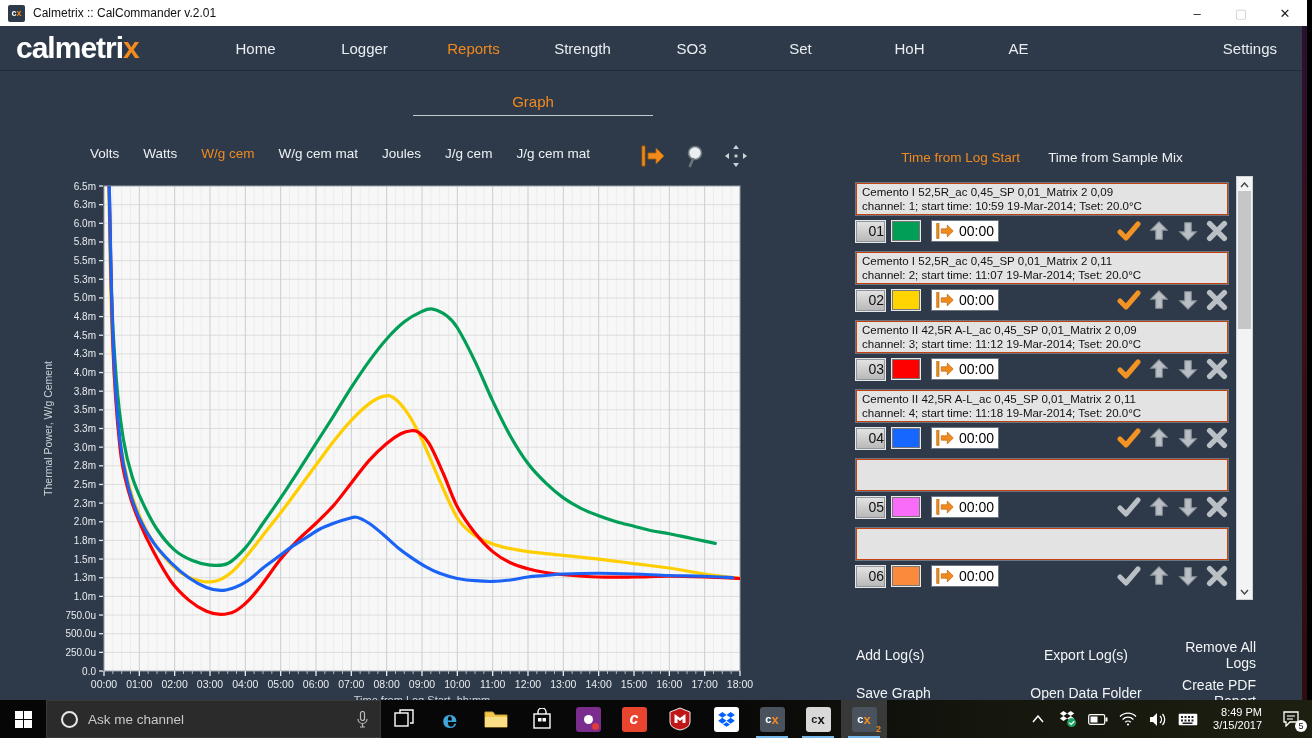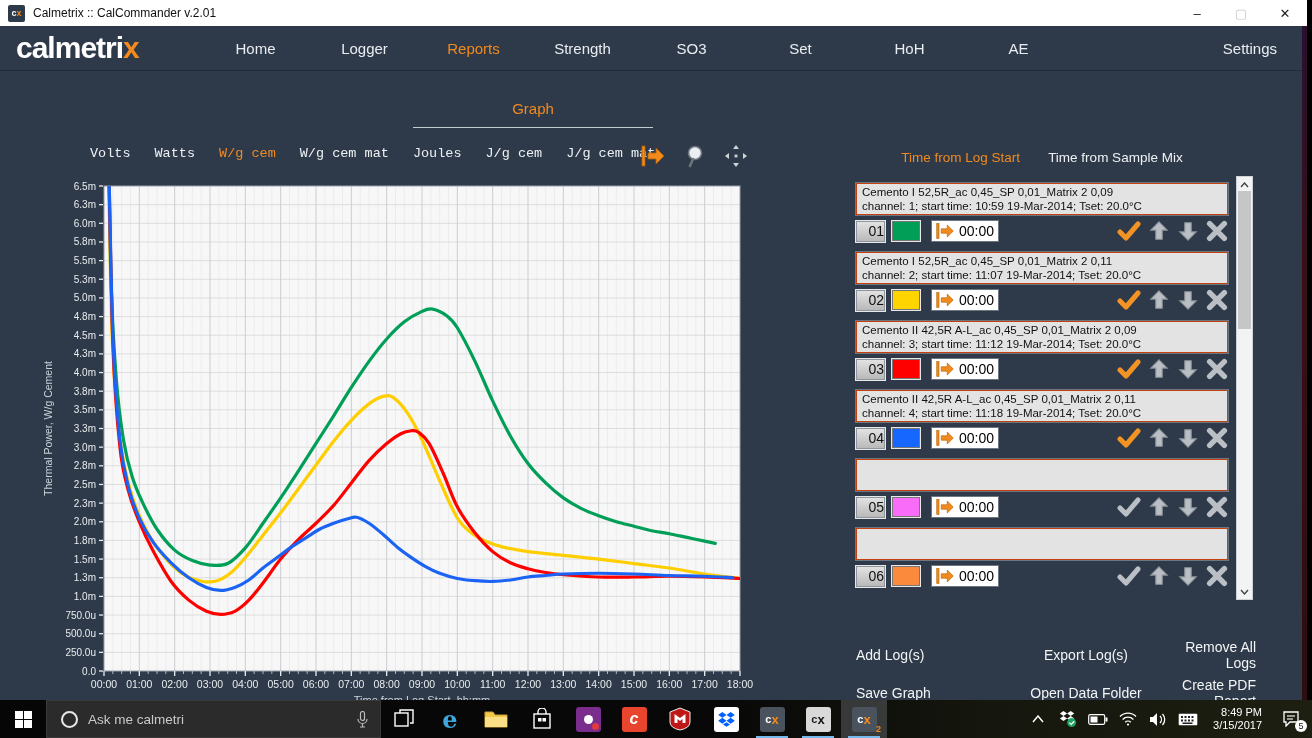--- a/index.html
+++ b/index.html
@@ -27,27 +27,27 @@
 
   .navbar { position:absolute; left:0; top:0; width:100%; height:45px;
             border-bottom:1px solid #202b38; display:flex; align-items:center; }
   .logo { margin-left:16px; width:185px; font-size:30px; font-weight:bold; letter-spacing:-1px;
           color:#fff; line-height:1; }
   .logo b { color:#f28a1e; }
   .navitem { width:109px; text-align:center; font-size:15px; color:#e9edf1; cursor:default; }
   .navitem.active { color:#f28a1e; }
   .navitem.settings { width:auto; margin-left:auto; margin-right:30px; }
 
-  .subtabs { position:absolute; left:413px; top:68px; width:240px; height:34px; display:flex;
-             border-bottom:1px solid #c3cad1; }
+  .subtabs { position:absolute; left:413px; top:56px; width:240px; height:34px; display:flex;
+             border-bottom:1px solid #c3cad1;align-items:center; }
   .subtab { flex:1; text-align:center; font-size:15px; color:#e9edf1; padding-top:6px; }
   .subtab.active { color:#f28a1e; }
 
   
-  .units { position:absolute; left:90px; top:120px; display:flex; gap:24px; align-items:center;font-family:Liberation Mono, monospace; }
+  .units { position:absolute; left:90px; top:120px; display:flex; gap:24px; align-items:center; }
   .unit { font-size:13.5px; color:#eef1f4; }
   .unit.active { color:#f28a1e; }
   .tool-icons { position:absolute; left:640px; top:118px; display:flex; gap:18px; align-items:center; }
   .tool-icons svg { display:block; }
   .timemode { position:absolute; left:856px; top:124px; width:372px; display:flex;
               justify-content:center; gap:28px; }
   .timemode .opt { font-size:13.5px; color:#eef1f4; }
   .timemode .opt.active { color:#f28a1e; }
 
   
@@ -717,21 +717,21 @@
     <div class="tb-start">
       <svg width="17" height="17" viewBox="0 0 17 17" fill="#fff">
           <rect x="0" y="0" width="8" height="8"></rect>
           <rect x="9" y="0" width="8" height="8"></rect>
           <rect x="0" y="9" width="8" height="8"></rect>
           <rect x="9" y="9" width="8" height="8"></rect>
         </svg>
     </div>
     <div class="tb-search">
       <div class="ring"></div>
-      <div class="ph">Ask me calmetri</div>
+      <div class="ph">Ask me channel</div>
       <svg width="11" height="17" viewBox="0 0 11 17">
           <rect x="3.5" y="0.5" width="4" height="9" rx="2" fill="none" stroke="#bbb" stroke-width="1.2"></rect>
           <path d="M1 8 a4.5 4.5 0 0 0 9 0 M5.5 13 v3 M3 16 h5" fill="none" stroke="#bbb" stroke-width="1.2"></path>
         </svg>
     </div>
     <div class="tb-icons" id="tb-icons">
         <div class="tb-ic">
           <svg width="20" height="20" viewBox="0 0 20 20">
             <rect x="1" y="4" width="13" height="13" fill="none" stroke="#fff" stroke-width="1.4"></rect>
             <path d="M6 4 V1 h13 v13 h-3" fill="none" stroke="#fff" stroke-width="1.4"></path>

